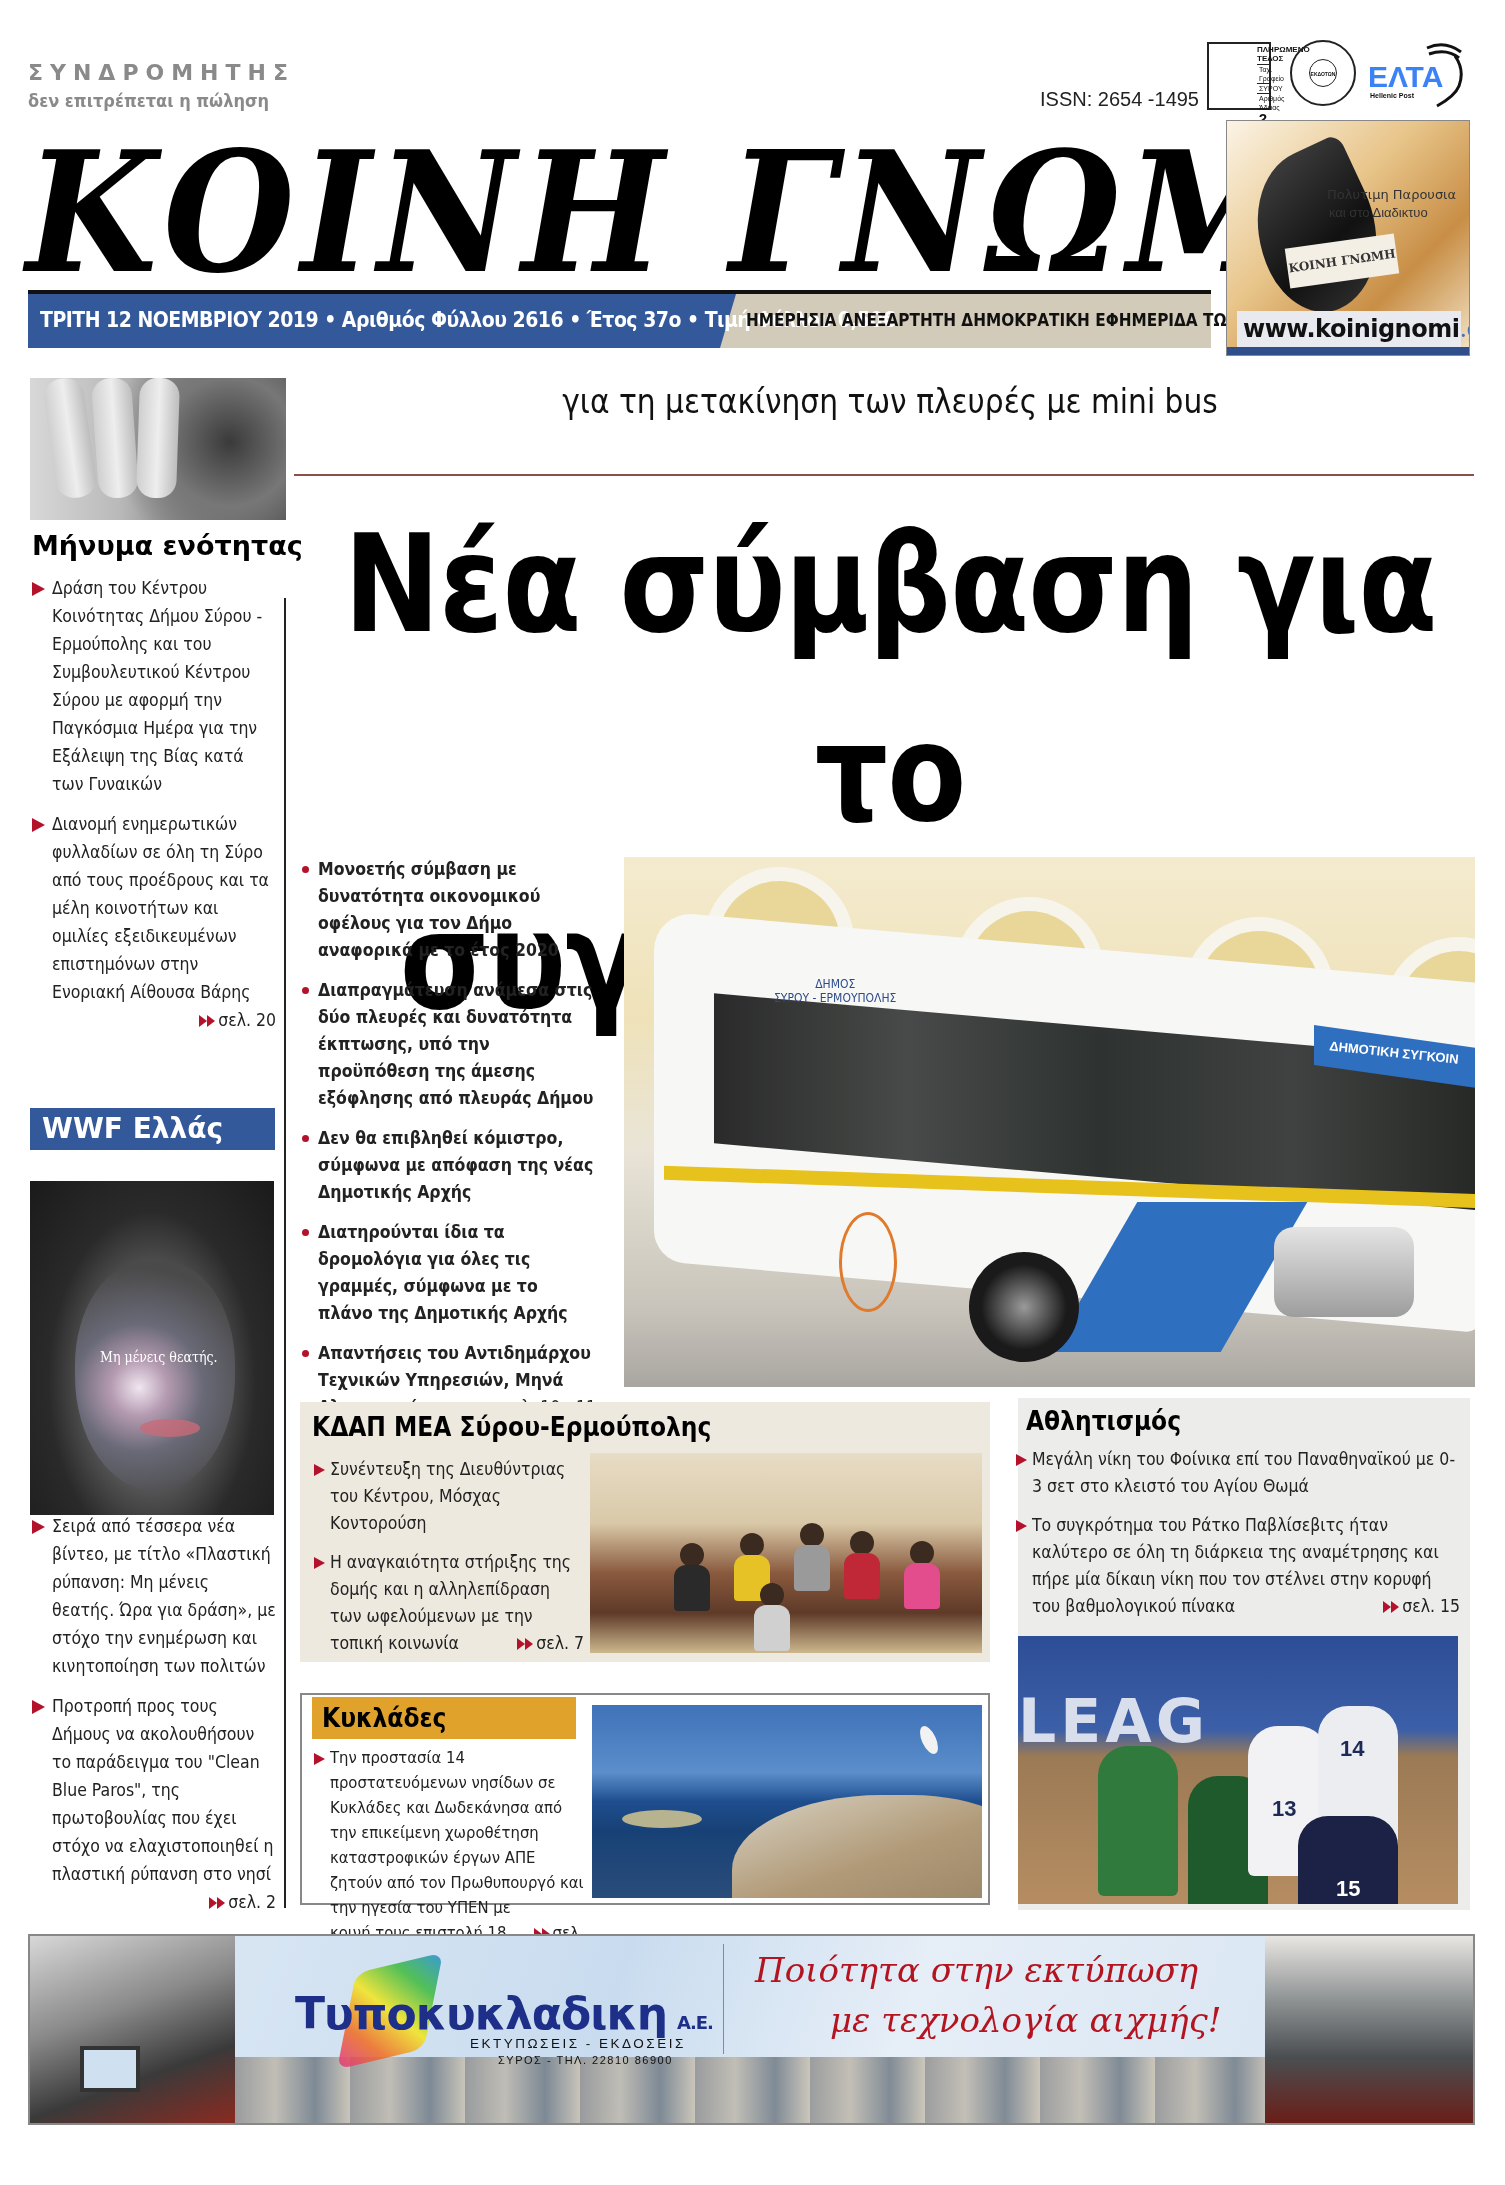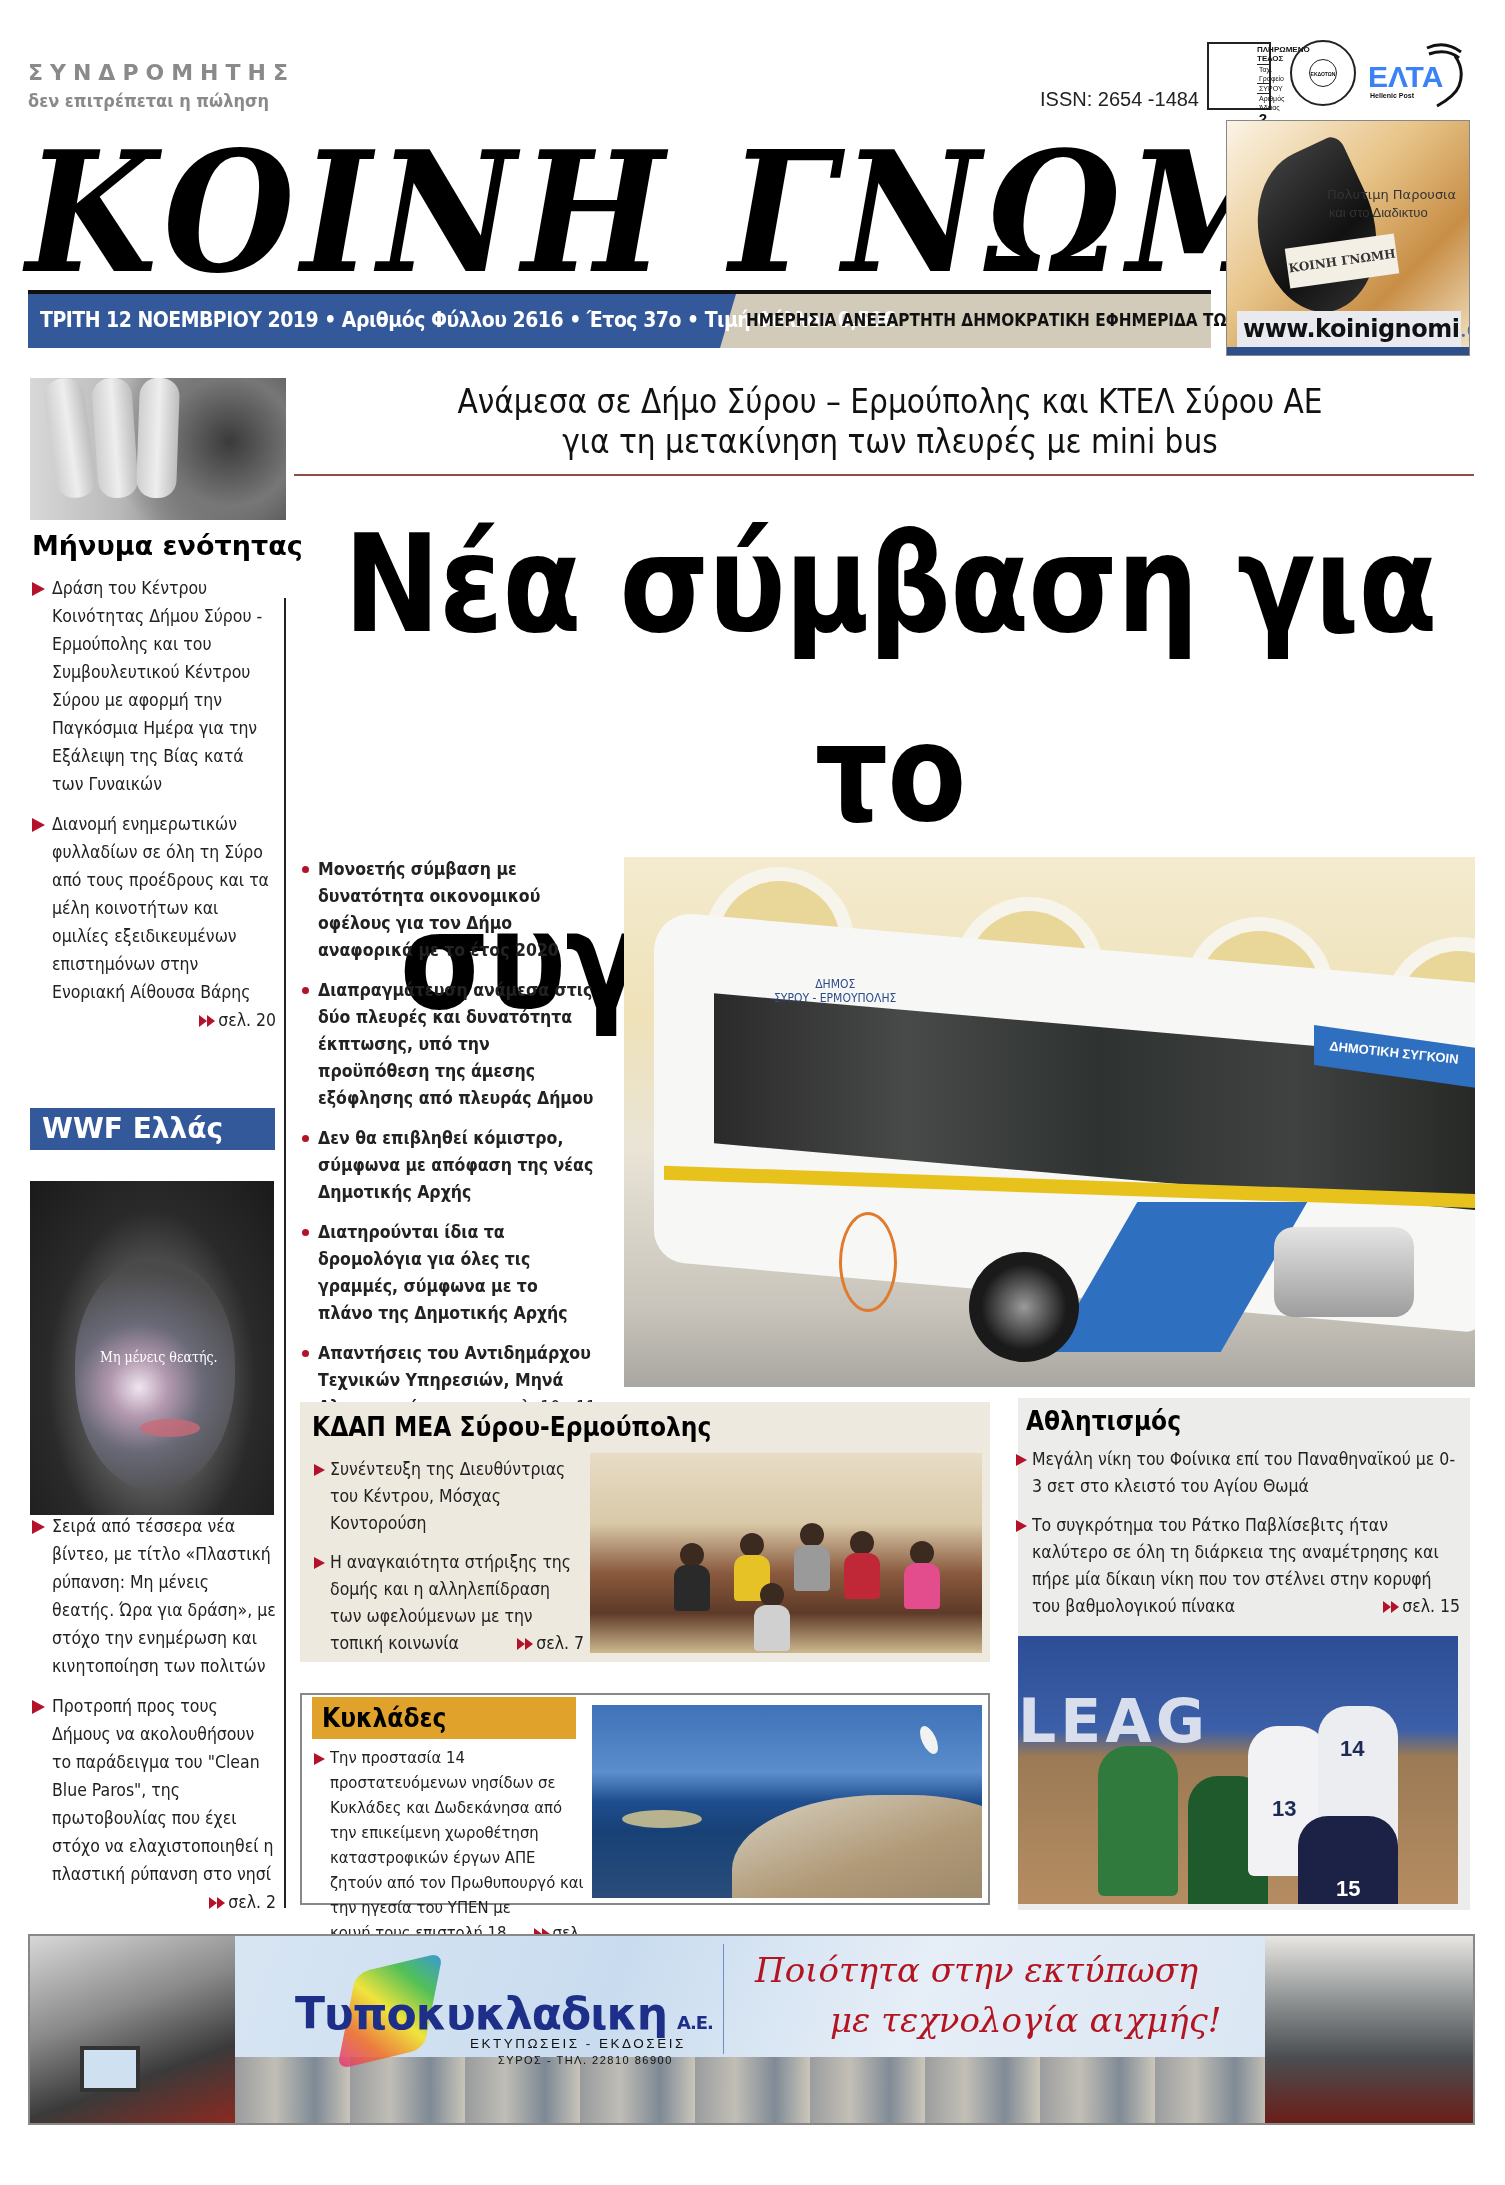--- a/index.html
+++ b/index.html
@@ -118,21 +118,21 @@
   .ad-sub2 { position: absolute; left: 468px; top: 118px; font-size: 11px; letter-spacing: 1.5px; color: #111; white-space: nowrap; }
   .ad-slogan1 { position: absolute; left: 725px; top: 14px; font-size: 34px; font-style: italic; color: #b31420; font-family: "DejaVu Serif", serif; white-space: nowrap; }
   .ad-slogan2 { position: absolute; left: 800px; top: 64px; font-size: 34px; font-style: italic; color: #b31420; font-family: "DejaVu Serif", serif; white-space: nowrap; }
 </style>
 </head>
 <body>
 
 <div class="abs sub-label">ΣΥΝΔΡΟΜΗΤΗΣ</div>
 <div class="abs sub-note">δεν επιτρέπεται η πώληση</div>
 <div class="abs logo">ΚΟΙΝΗ ΓΝΩΜΗ</div>
-<div class="abs issn">ISSN: 2654 -1484</div>
+<div class="abs issn">ISSN: 2654 -1495</div>
 
 <div class="abs postbox">
   <div class="t"><span>ΠΛΗΡΩΜΕΝΟ</span><br><span>ΤΕΛΟΣ</span></div>
   <div class="r">Ταχ. Γραφείο</div>
   <div class="r" style="text-align:center">ΣΥΡΟΥ</div>
   <div style="text-align:left;padding-left:2px">Αριθμός Άδειας</div>
   <div class="n">2</div>
 </div>
 <div class="abs stamp">
   <div class="inner">ΕΚΔΟΤΩΝ</div>
@@ -177,21 +177,20 @@
   <div class="lips"></div>
   <div class="slogan">Μη μένεις θεατής.</div>
 </div>
 <div class="abs side-list" style="top:1512px">
   <div class="item"><span class="tri"></span><span>Σειρά από τέσσερα νέα βίντεο, με τίτλο «Πλαστική ρύπανση: Μη μένεις θεατής. Ώρα για δράση», με στόχο την ενημέρωση και κινητοποίηση των πολιτών</span></div>
   <div class="item" style="margin-bottom:0"><span class="tri"></span><span>Προτροπή προς τους Δήμους να ακολουθήσουν το παράδειγμα του "Clean Blue Paros", της πρωτοβουλίας που έχει στόχο να ελαχιστοποιηθεί η πλαστική ρύπανση στο νησί</span></div>
   <span class="pg"><span class="dtri"></span><span class="dtri"></span><span class="pgtxt">σελ. 2</span></span>
 </div>
 
 <div class="abs kicker">
-  <div>Ανάμεσα σε Δήμο Σύρου – Ερμούπολης και ΚΤΕΛ Σύρου ΑΕ</div>
   <div>για τη μετακίνηση των πλευρές με mini bus</div>
 </div>
 <div class="abs kicker-rule"></div>
 <div class="abs headline">
   <div>Νέα σύμβαση για το</div>
   <div>συγκοινωνιακό έργο</div>
 </div>
 
 <div class="abs main-bullets">
   <div class="item"><span class="dot"></span><span>Μονοετής σύμβαση με δυνατότητα οικονομικού οφέλους για τον Δήμο αναφορικά με το έτος 2020</span></div>

